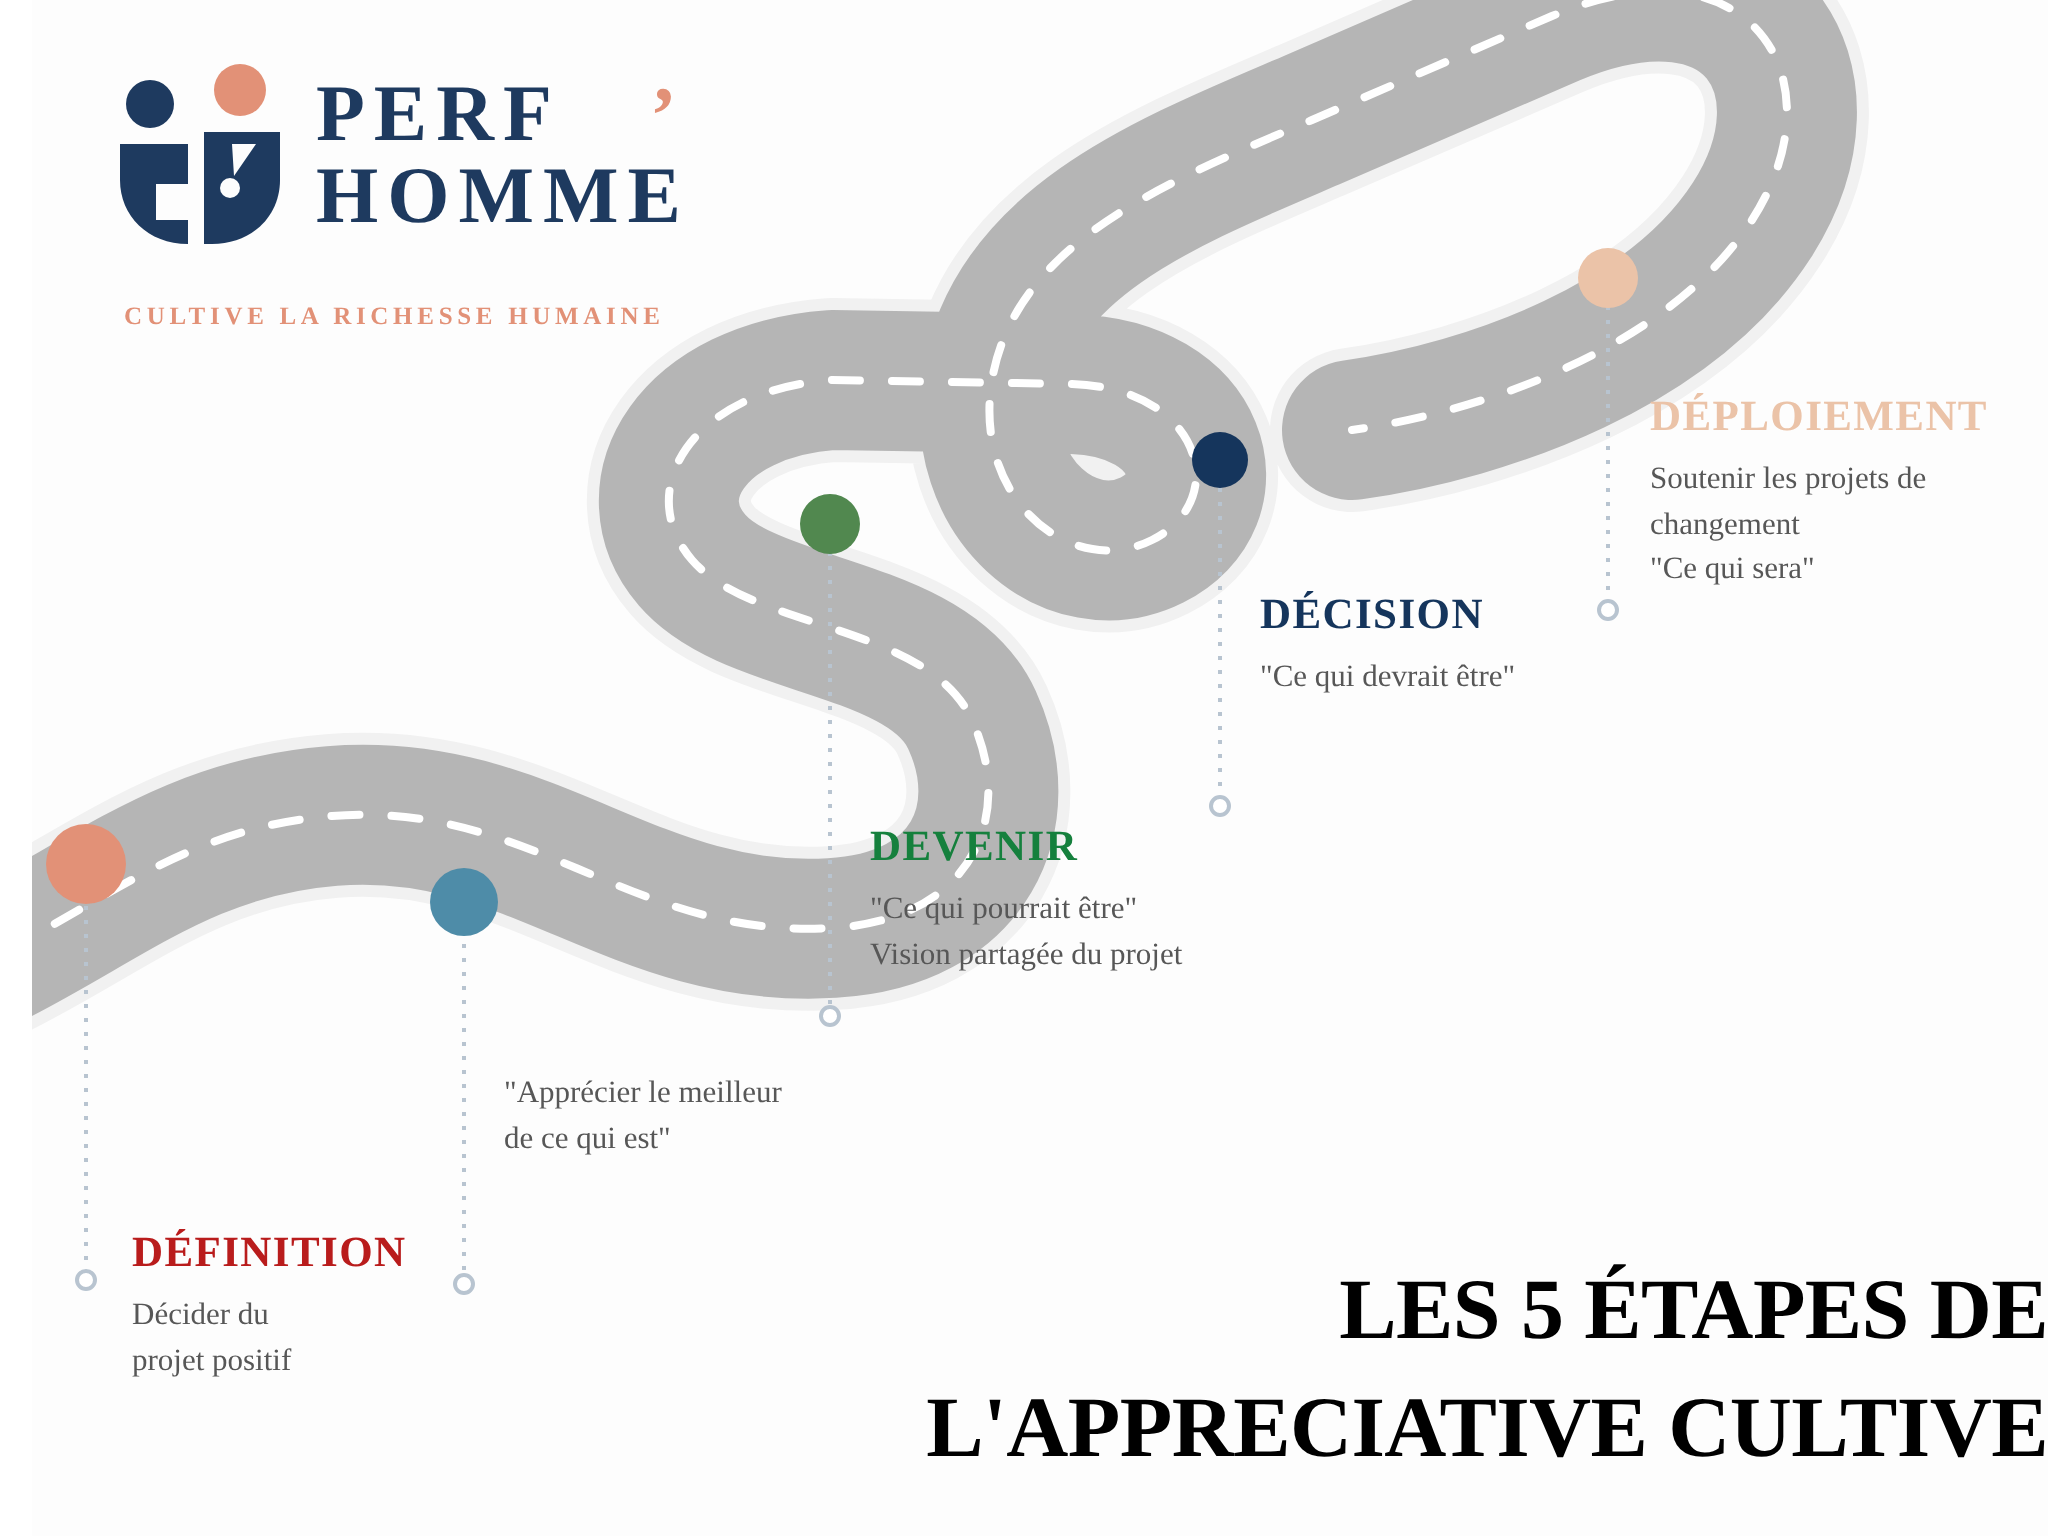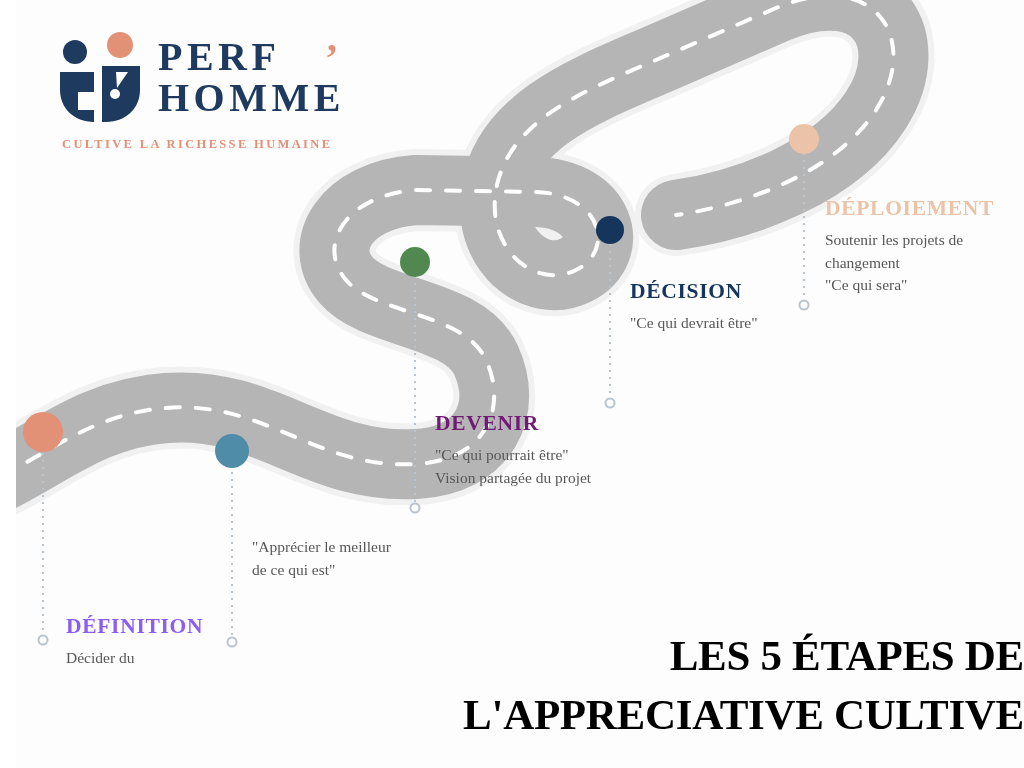--- a/index.html
+++ b/index.html
@@ -63,21 +63,21 @@
     left: 167px;
     top: 2px;
     color: #E29177;
     font-size: 40px;
     font-weight: bold;
     line-height: 40px;
   }
   #logo-tagline {
     position: absolute;
     left: 4px;
-    top: 105px;
+    top: 119px;
     color: #E29177;
     font-size: 12.5px;
     font-weight: bold;
     letter-spacing: 2.35px;
     white-space: nowrap;
   }
 
   
   #main-title {
     position: absolute;
@@ -109,21 +109,21 @@
   .stage-body {
     color: #575757;
     font-size: 15.5px;
     line-height: 22.5px;
   }
   .stage-body span { display: block; white-space: nowrap; }
 
   #stage-definition   { left: 50px;  top: 614px; }
   #stage-decouverte   { left: 236px; top: 536px; }
   #stage-devenir      { left: 419px; top: 411px; }
-  #stage-decision     { left: 614px; top: 279px; }
+  #stage-decision     { left: 614px; top: 295px; }
   #stage-deploiement  { left: 809px; top: 196px; }
 </style>
 </head>
 <body>
 
 <div id="canvas">
 
   <svg id="road-layer" viewBox="0 0 1024 768" width="1024" height="768">
     <defs>
       <path id="roadpath" d="M -70 500
@@ -182,35 +182,36 @@
     <div id="logo-wordmark">
       <span class="logo-word">PERF</span>
       <span class="logo-word">HOMME</span>
       <span id="logo-apostrophe">’</span>
     </div>
 
     <div id="logo-tagline">CULTIVE LA RICHESSE HUMAINE</div>
   </div>
 
   <div class="stage" id="stage-definition">
-    <div class="stage-title" style="color: #8b5cf6;">DÉFINITION</div>
+    <div class="stage-title" style="color: #b91c1c;">DÉFINITION</div>
     <div class="stage-body">
       <span>Décider du</span>
+      <span>projet positif</span>
     </div>
   </div>
 
   <div class="stage" id="stage-decouverte">
     <div class="stage-body">
       <span>"Apprécier le meilleur</span>
       <span>de ce qui est"</span>
     </div>
   </div>
 
   <div class="stage" id="stage-devenir">
-    <div class="stage-title" style="color: #701a75;">DEVENIR</div>
+    <div class="stage-title" style="color: #15803d;">DEVENIR</div>
     <div class="stage-body">
       <span>"Ce qui pourrait être"</span>
       <span>Vision partagée du projet</span>
     </div>
   </div>
 
   <div class="stage" id="stage-decision">
     <div class="stage-title" style="color: rgb(21, 53, 92);">DÉCISION</div>
     <div class="stage-body">
       <span>"Ce qui devrait être"</span>

